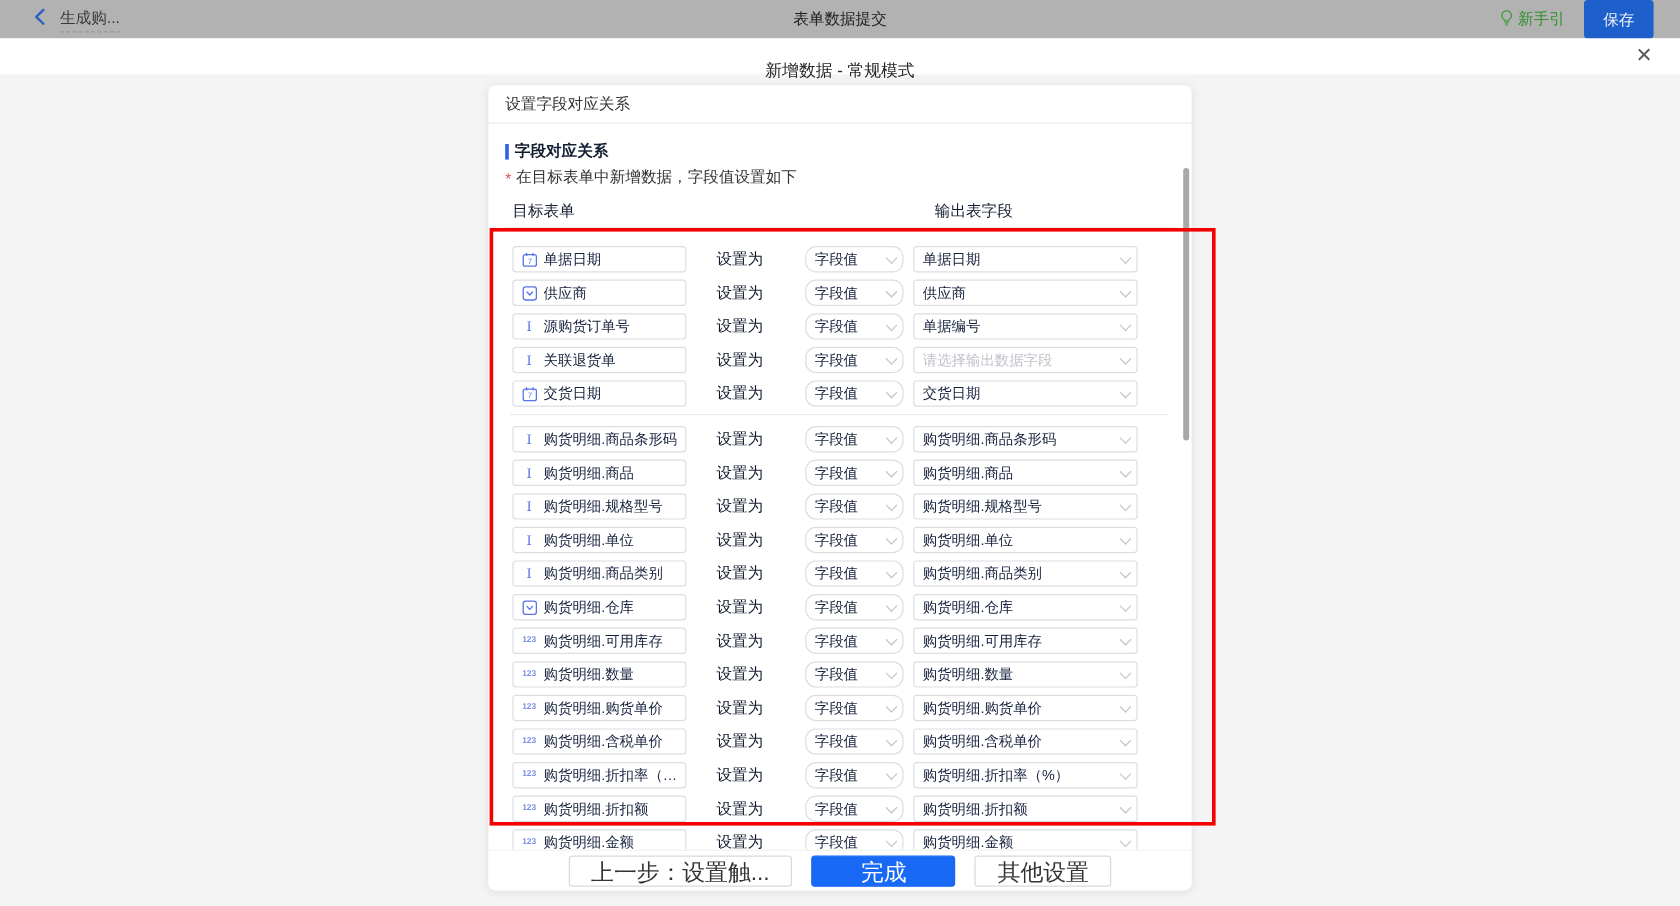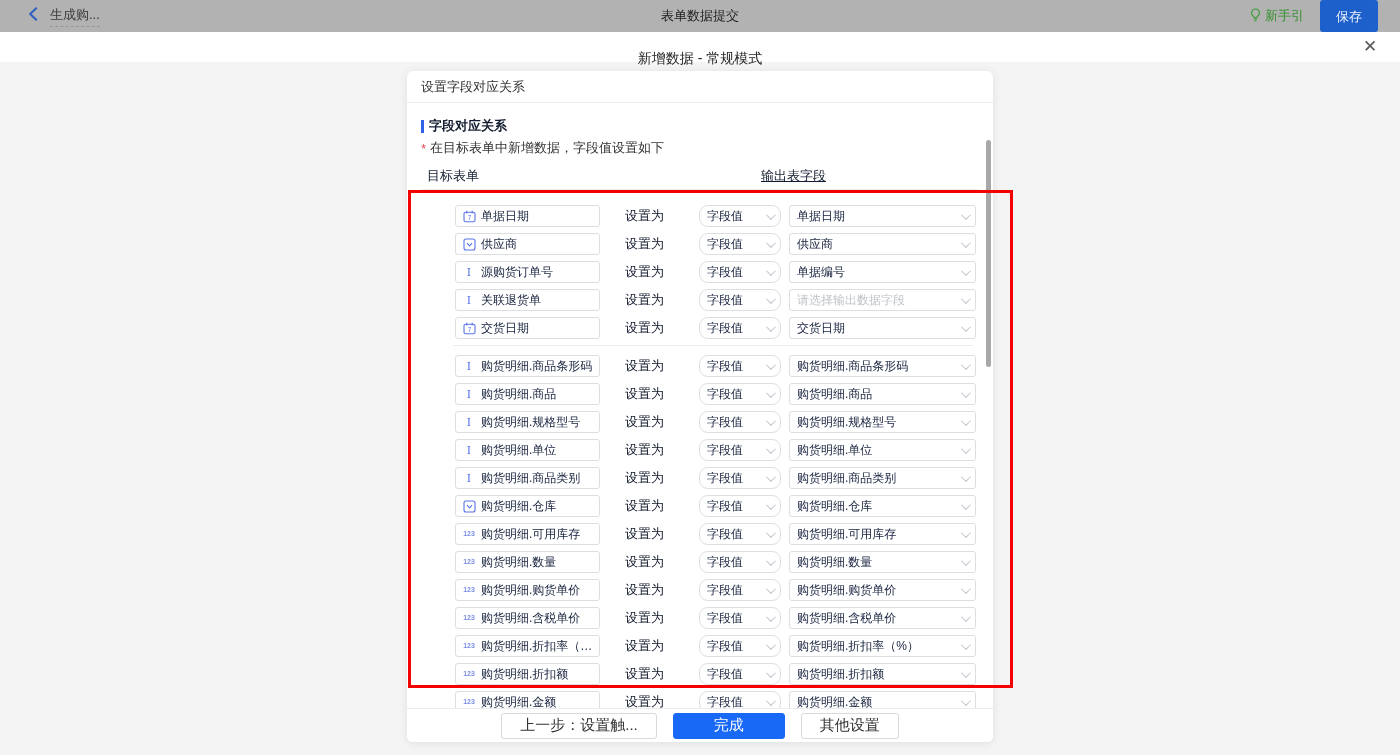--- a/index.html
+++ b/index.html
@@ -58,23 +58,23 @@
   }
   .section-title {
     margin-left:14px; display:flex; align-items:center; height:18px;
     font-size:13px; font-weight:bold; color:#141e31;
   }
   .section-bar { width:3px; height:13px; background:#2e63e8; margin-right:5px; }
   .instruction { margin:4px 0 0 14px; height:18px; font-size:13px; color:#333; display:flex; align-items:center; }
   .req-mark { color:#e34d59; margin-right:4px; font-size:13px; }
   .col-heads { position:relative; margin-top:10px; height:16px; font-size:13px; color:#141e31; }
   .col-target { position:absolute; left:20px; }
-  .col-output { position:absolute; left:354px;text-decoration:underline; }
+  .col-output { position:absolute; left:372px; }
   .head-divider { margin:6px 14px 0 14px; border-bottom:1px solid #ededed; }
-  .rows-area { margin-top:15px;padding-left:28px; }
+  .rows-area { margin-top:15px; }
   .group-divider { border-top:1px solid #ececec; margin:3px 20px 9px 18px; }
 
   .row { display:flex; align-items:center; height:22px; margin-bottom:6px; font-size:12px; }
   .tfield {
     width:145px; height:22px; margin-left:20px; border:1px solid #dcdee0; border-radius:3px;
     display:flex; align-items:center; padding:0 6px; background:#fff; overflow:hidden; cursor:default;
   }
   .ficon { width:14px; display:flex; justify-content:center; margin-right:5px; flex:none; }
   .ficon.text-glyph { font-family:"DejaVu Serif","Liberation Serif",serif; color:#5873e8; font-size:11px; line-height:11px; }
   .ficon.num-glyph { color:#7b8de8; font-size:7px; font-weight:bold; letter-spacing:0; line-height:8px; }
@@ -98,21 +98,21 @@
     background:#a8a8a8; border-radius:3px; z-index:2; cursor:pointer;
   }
 
   .panel-footer {
     position:absolute; left:0; bottom:0; width:100%; height:34px;
     border-top:1px solid #ebebeb; background:#fff;
     display:flex; align-items:center; justify-content:center; gap:16px;
     border-radius:0 0 6px 6px;
   }
   .btn {
-    height:26px; padding:0 18px; font-size:15px; border-radius:3px;
+    height:26px; padding:0 18px; font-size:19px; border-radius:3px;
     background:#fff; border:1px solid #d9d9d9; color:#333; cursor:pointer;
     white-space:nowrap;
   }
   .btn-primary { background:#1869f5; border-color:#1869f5; color:#fff; padding:0 40px;text-align:center; }
 
   
   .annotation-rect {
     position:absolute; left:408px; top:190px; width:605px; height:498px;
     border:3px solid #f50000; z-index:10; pointer-events:none;
   }

